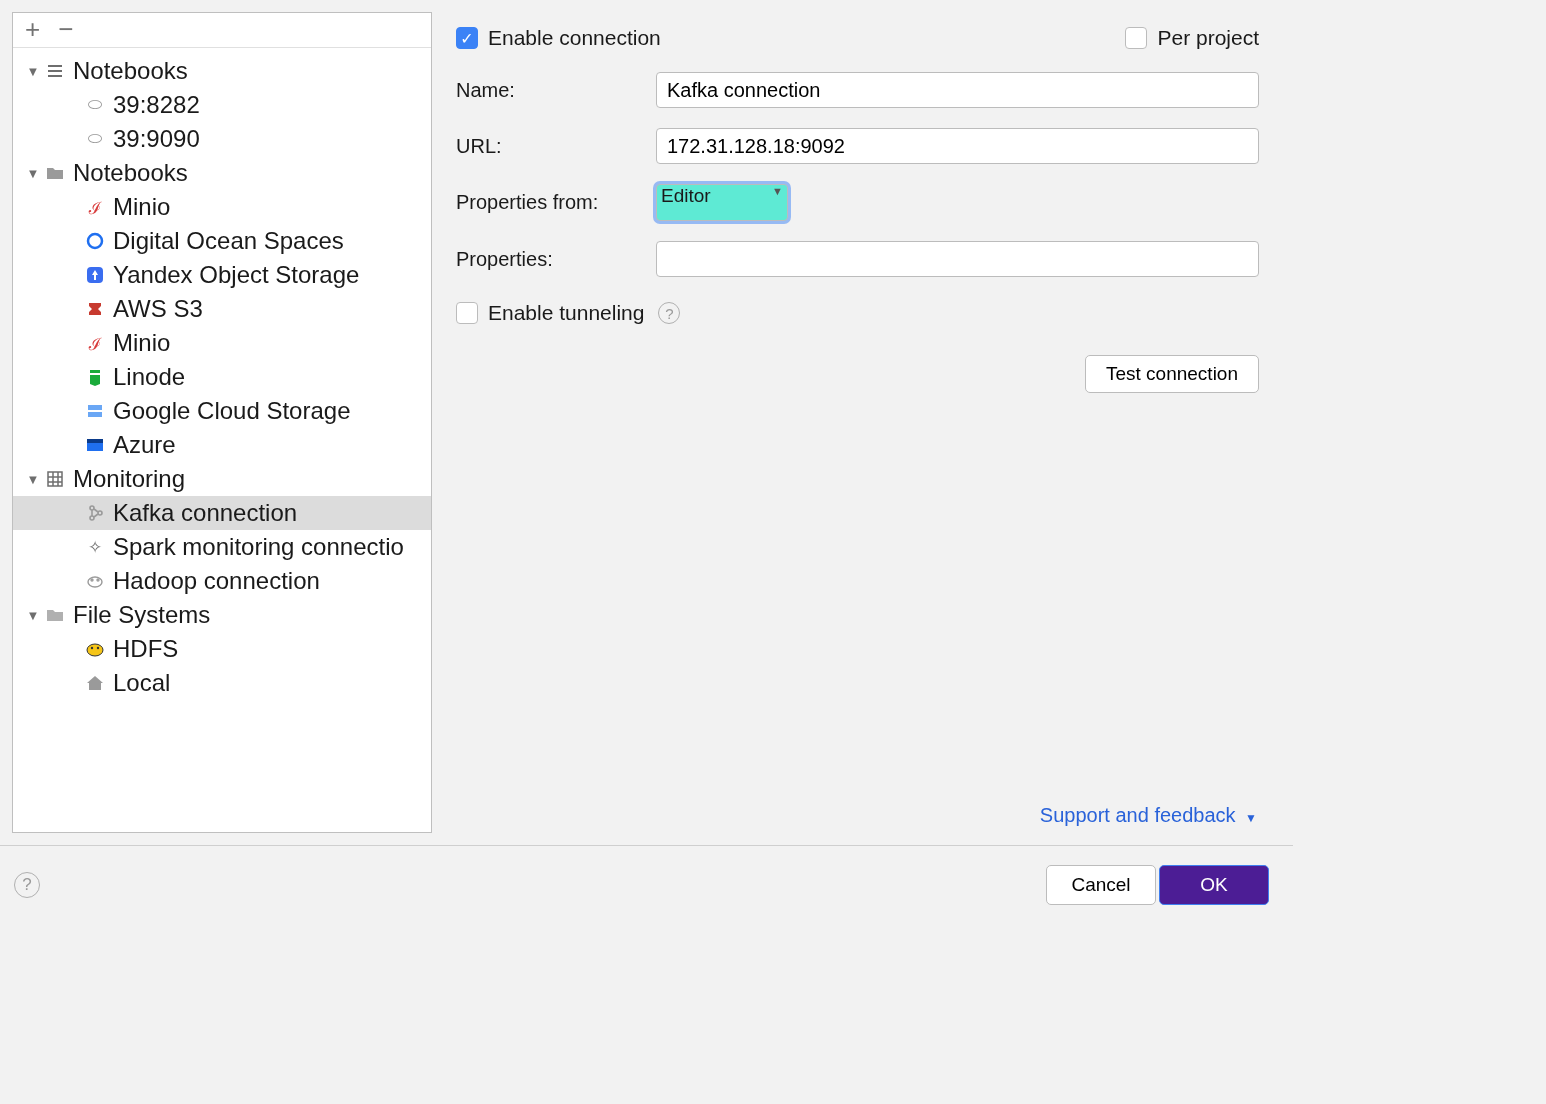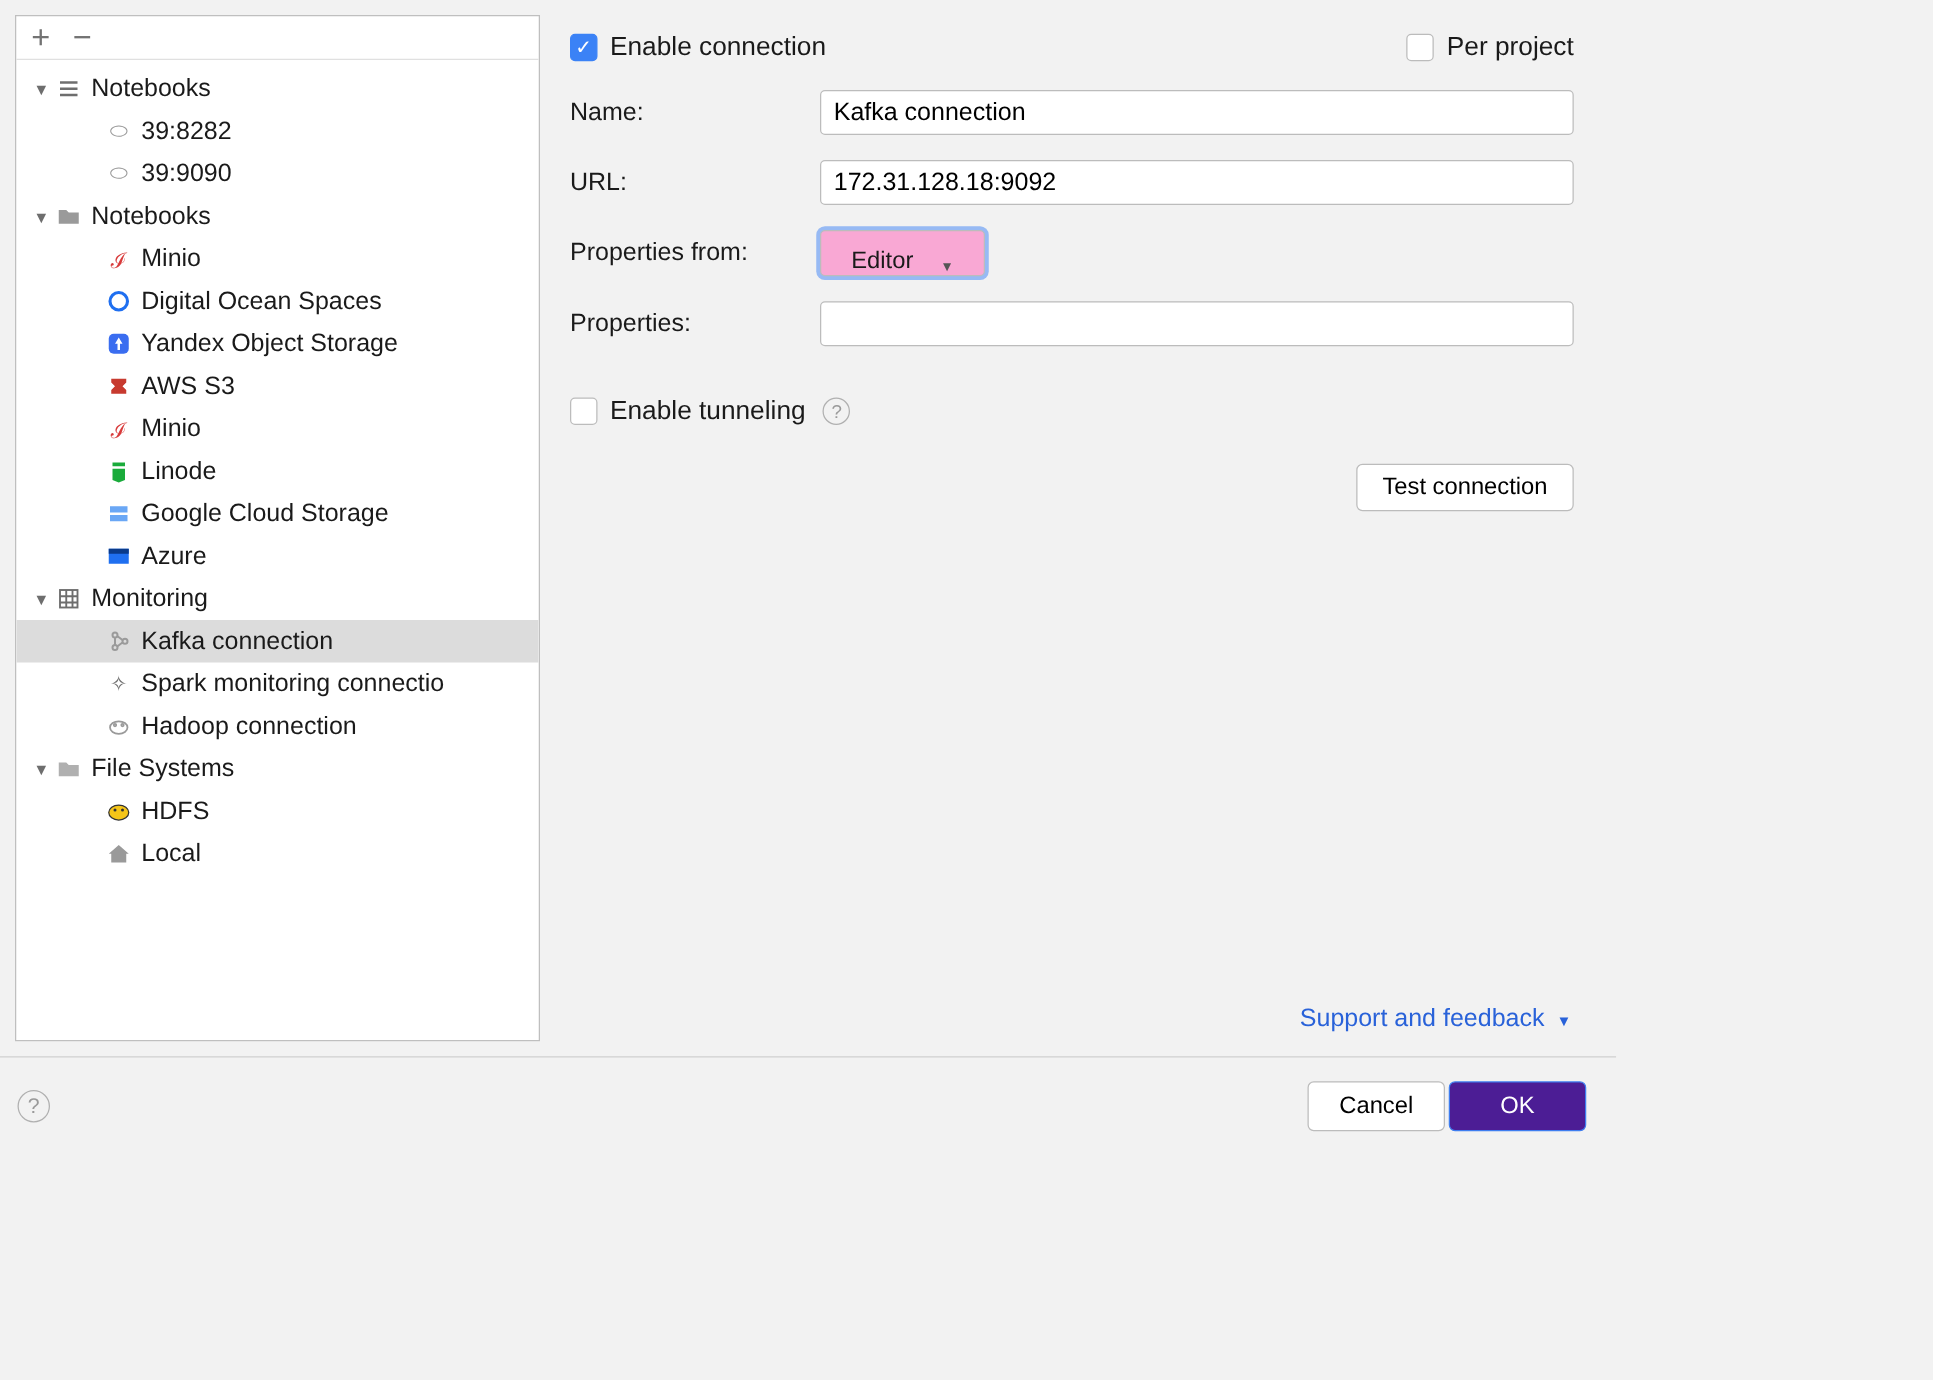--- a/index.html
+++ b/index.html
@@ -64,21 +64,21 @@
   .indent2 { padding-left: 70px; }
   .ic {
     width: 24px; height: 24px;
     display: inline-flex;
     align-items: center;
     justify-content: center;
     margin-right: 6px;
     font-size: 17px;
   }
   .ic svg { width: 20px; height: 20px; }
-  .lbl { font-size: 20px; }
+  .lbl { font-size: 24px; }
 
   
   .content {
     flex: 1;
     padding: 26px 34px 0 24px;
     display: flex;
     flex-direction: column;
   }
   .top-row {
     display: flex;
@@ -123,25 +123,25 @@
     border-radius: 4px;
     padding: 0 10px;
     font-size: 20px;
     background: #fff;
   }
   .select {
     width: 132px;
     height: 37px;
     border: 1px solid #bcbcbc;
     border-radius: 4px;
-    background: #f9a8d4;
-    display: inline-flex;
-    align-items: flex-end;
+    background: #5eead4;
+    display: inline-flex;
+    align-items: flex-start;
     justify-content: space-between;
-    padding: 0 24px;
+    padding: 0 4px;
     font-size: 19px;
     box-shadow: 0 0 0 3px rgba(59,130,246,0.5);
   }
   .select .tri {
     font-size: 11px;
     color: #555;
   }
   .help-circle {
     width: 22px; height: 22px;
     border: 1.5px solid #b0b0b0;
@@ -392,21 +392,21 @@
       <div class="select">
         <span>Editor</span>
         <span class="tri">▼</span>
       </div>
     </div>
     <div class="form-row">
       <span class="form-label">Properties:</span>
       <input class="text-input" value="" style="">
     </div>
 
-    <div class="form-row" style="margin-top:20px;">
+    <div class="form-row" style="margin-top:4px;">
       <label class="chk">
         <span class="chkbox"></span>
         <span>Enable tunneling</span>
       </label>
       <span class="help-circle">?</span>
     </div>
 
     <div class="form-row" style="margin-top:10px;justify-content:flex-end;">
       <button class="btn">Test connection</button>
     </div>

